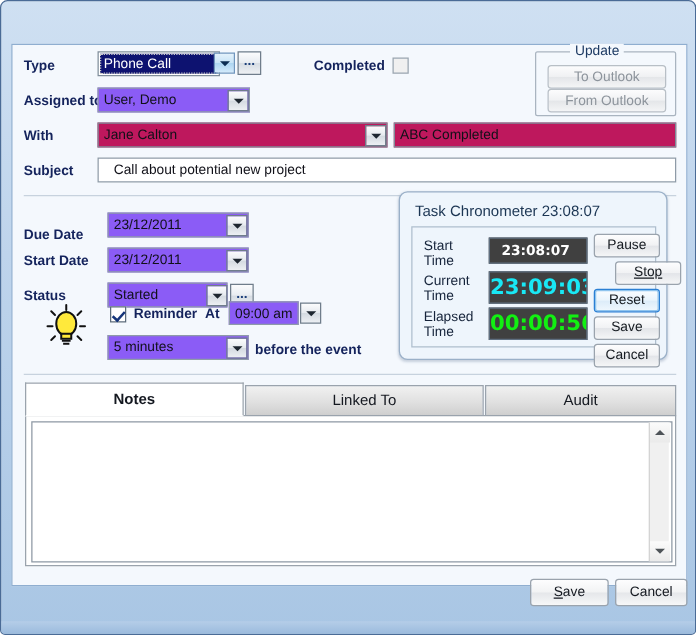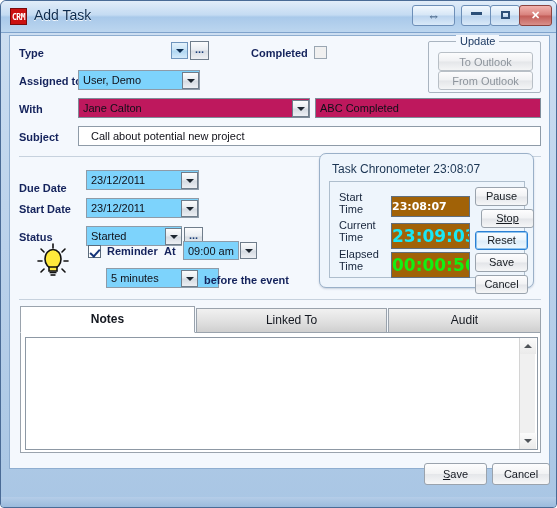--- a/index.html
+++ b/index.html
@@ -91,21 +91,21 @@
     font-size: 11px;
     color: #14235c;
     white-space: nowrap;
   }
 
   
   .field {
     position: absolute;
     box-sizing: border-box;
     border: 1px solid #8e9ba8;
-    background: #7dd3fc;
+    background: #8b5cf6;
     font-size: 11px;
     color: #101018;
     line-height: 18px;
     padding-left: 4px;
     white-space: nowrap;
     overflow: hidden;
   }
   .field.gray { background: #be185d; border-color: #7e8c99; }
   .field.plainbox { background: #ffffff; padding-left: 12px; }
 
@@ -254,27 +254,26 @@
   .clabel {
     position: absolute;
     font-size: 11px;
     color: #15233a;
     line-height: 12px;
     white-space: nowrap;
   }
   .lcd {
     position: absolute;
     box-sizing: border-box;
-    background: #a16207;
+    background: #404040;
     border: 1px solid #5f6f80;
     overflow: hidden;
-    text-align: left;
+    text-align: center;
     font-family: "DejaVu Sans", sans-serif;
     font-weight: bold;
-    margin-top: 6px;
   }
   .lcd.small { font-size: 11px; line-height: 19px; padding-right: 4px; color: #ffffff; }
   .lcd.big   { font-size: 17px; line-height: 24px; padding-right: 3px; letter-spacing: 0px; }
   .cbtn {
     position: absolute;
     box-sizing: border-box;
     width: 53px; height: 19px;
     border: 1px solid #9aa3ad;
     border-radius: 3px;
     background: linear-gradient(to bottom, #fdfdfe 0%, #f1f2f4 48%, #e3e5e9 52%, #f5f6f7 100%);
@@ -367,33 +366,27 @@
     position: absolute; left: 0; bottom: 0;
     width: 557px; height: 10px;
     background: linear-gradient(to bottom, #b5cde8, #9bbbdd);
   }
 </style>
 </head>
 <body>
 
 <div class="window">
 
-  <div class="titlebar">
-    <div class="crm-icon">CRM</div>
-    <div class="title-text">Add Task</div>
-
-    <div class="win-btn btn-resize">⇔</div>
-    <div class="win-btn btn-min"><span class="glyph-min"></span></div>
-    <div class="win-btn btn-max"><span class="glyph-max"></span></div>
-    <div class="win-btn btn-close">✕</div>
-  </div>
 
   <div class="client">
 
     <div class="lbl" style="left:9px; top:11px;">Type</div>
+    <div class="typecombo" style="left:68px; top:5px; width:98px; height:20px;">
+      <div class="sel">Phone Call</div>
+    </div>
     <div class="typecombo-dd" style="left:161px; top:6px;"></div>
     <div class="dotbtn" style="left:180px; top:5px;">...</div>
 
     <div class="lbl" style="left:241px; top:11px;">Completed</div>
     <div class="cb" style="left:304px; top:10px;"></div>
 
     <div class="groupbox" style="left:418px; top:5px; width:113px; height:52px;">
       <div class="gb-title">Update</div>
       <div class="gbtn" style="left:9px; top:10px; width:95px; height:19px;">To Outlook</div>
       <div class="gbtn" style="left:9px; top:29px; width:95px; height:19px;">From Outlook</div>
@@ -443,42 +436,42 @@
         <line x1="14.5" y1="33" x2="19.5" y2="33" stroke="#111111" stroke-width="1.6"></line>
       </svg>
     </div>
 
     <div class="cb checked" style="left:78px; top:209px;"></div>
     <div class="lbl" style="left:97px; top:209px;">Reminder</div>
     <div class="lbl" style="left:154px; top:209px;">At</div>
     <div class="field" style="left:173px; top:205px; width:56px; height:19px;">09:00 am</div>
     <div class="ddbtn" style="left:230px; top:206px;"></div>
 
-    <div class="field" style="left:76px; top:232px; width:113px; height:20px;margin-left:20px;">5 minutes</div>
+    <div class="field" style="left:76px; top:232px; width:113px; height:20px;">5 minutes</div>
     <div class="ddbtn" style="left:171px; top:234px;"></div>
     <div class="lbl" style="left:194px; top:238px;">before the event</div>
 
     <div class="chrono" style="left:309px; top:117px; width:215px; height:135px;">
       <div class="chrono-title">Task Chronometer 23:08:07</div>
       <div class="chrono-inner"></div>
 
       <div class="clabel" style="left:19px; top:37px;">Start</div>
       <div class="clabel" style="left:19px; top:49px;">Time</div>
       <div class="lcd small" style="left:71px; top:36px; width:79px; height:21px;">23:08:07</div>
 
       <div class="clabel" style="left:19px; top:65px;">Current</div>
       <div class="clabel" style="left:19px; top:77px;">Time</div>
       <div class="lcd big" style="left:71px; top:63px; width:79px; height:26px; color:#19e8f5;">23:09:03</div>
 
       <div class="clabel" style="left:19px; top:94px;">Elapsed</div>
       <div class="clabel" style="left:19px; top:106px;">Time</div>
       <div class="lcd big" style="left:71px; top:92px; width:79px; height:26px; color:#12f012;">00:00:56</div>
 
       <div class="cbtn" style="left:155px; top:33px;">Pause</div>
-      <div class="cbtn" style="left:161px; top:55px;text-decoration:underline;">Stop</div>
+      <div class="cbtn" style="left:172px; top:55px;text-decoration:underline;">Stop</div>
       <div class="cbtn focused" style="left:155px; top:77px;">Reset</div>
       <div class="cbtn" style="left:155px; top:99px;">Save</div>
       <div class="cbtn" style="left:155px; top:121px;">Cancel</div>
     </div>
 
     <div class="sep" style="left:9px; top:263px; width:522px;"></div>
 
     <div class="tabstrip">
       <div class="tab active" style="left:10px; top:270px; width:175px;">Notes</div>
       <div class="tab" style="left:186px; top:272px; width:191px;">Linked To</div>

